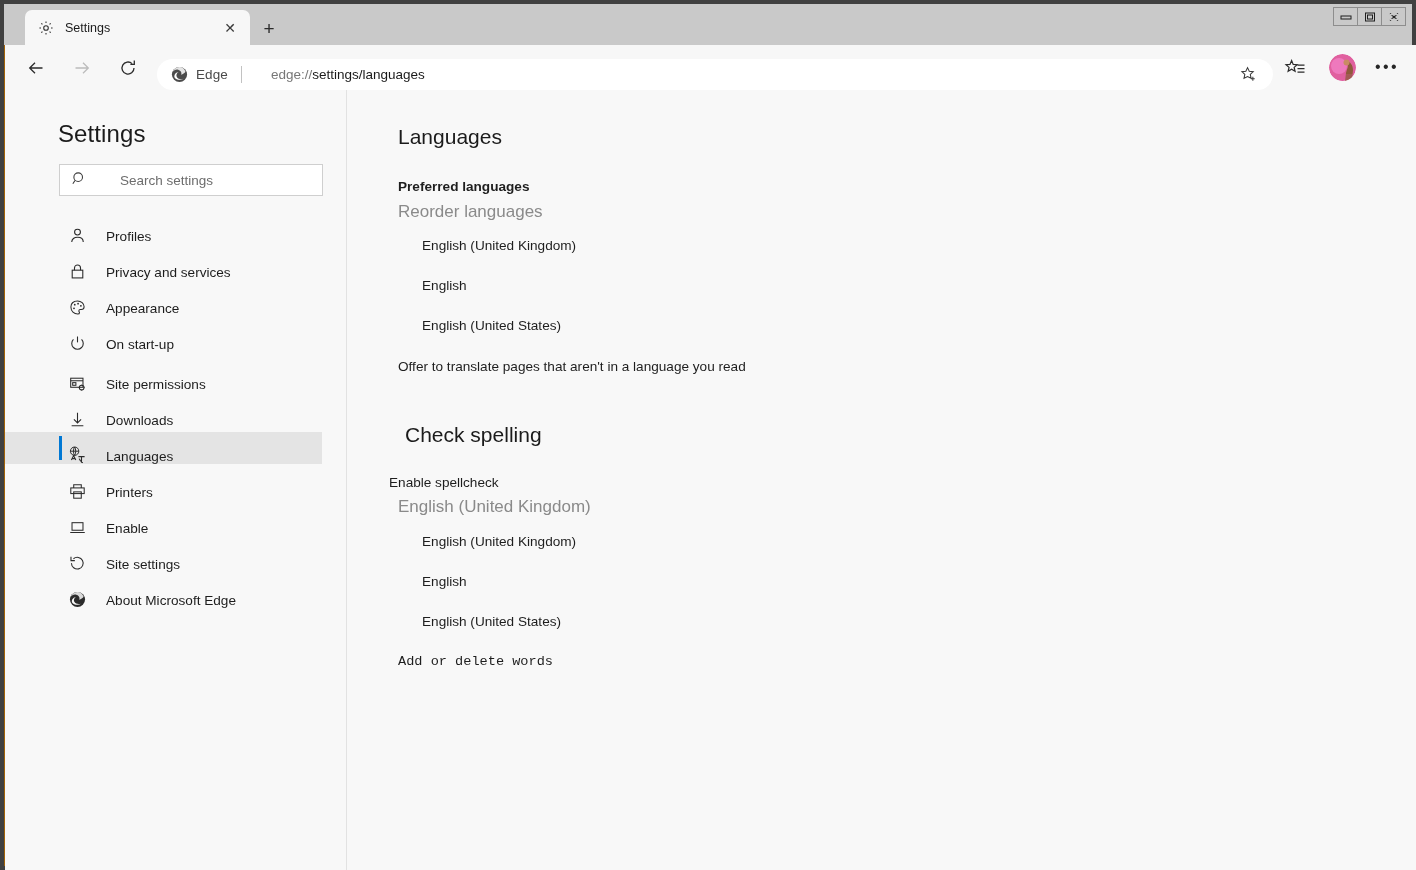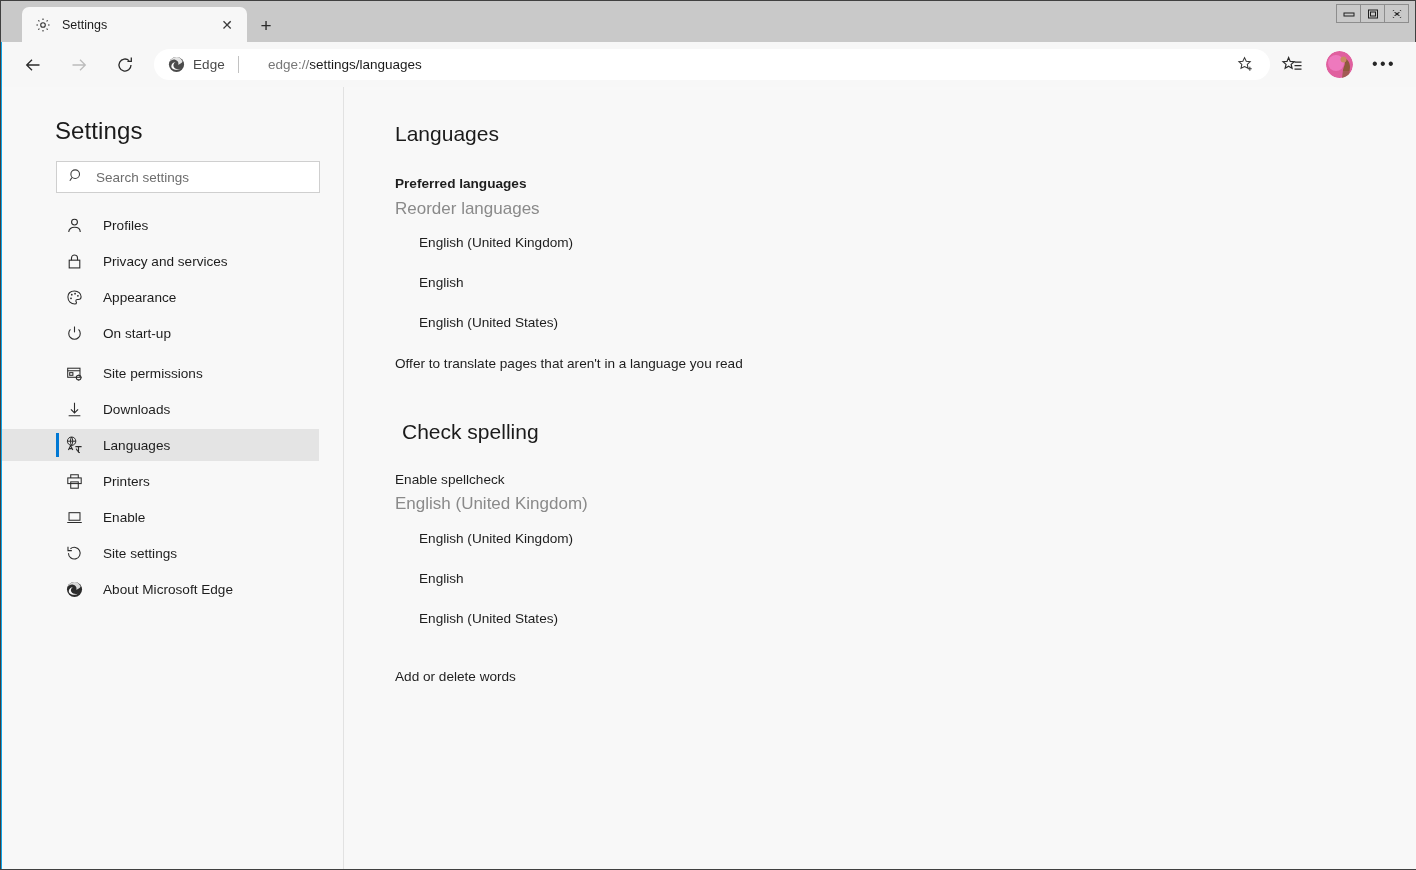--- a/index.html
+++ b/index.html
@@ -5,22 +5,22 @@
   * { box-sizing: border-box; margin: 0; padding: 0; }
   html, body {
     width: 1416px; height: 870px;
     font-family: "Liberation Sans", sans-serif;
     background: #ffffff;
     overflow: hidden;
   }
   .window {
     position: relative;
     width: 1416px; height: 870px;
-    background: #0ea5e9;
-    border: 1px solid #404040;
+    background: #a16207;
+    border: 4px solid #404040;
   }
 
   
   .titlebar {
     position: absolute; left: 0; top: 0;
     width: 100%; height: 41px;
     background: #c9c9c9;
   }
   .tab {
     position: absolute; left: 21px; top: 6px;
@@ -70,21 +70,21 @@
   }
   .tbtn {
     width: 34px; height: 34px;
     display: flex; align-items: center; justify-content: center;
     flex: 0 0 34px;
   }
   .tbtn.back { margin-left: 14px; }
   .tbtn.fwd { margin-left: 12px; }
   .tbtn.reload { margin-left: 12px; }
   .omnibox {
-    position: absolute; left: 152px; top: 7px;
+    position: absolute; left: 152px; top: 14px;
     width: 1116px; height: 31px;
     background: #ffffff;
     border-radius: 16px;
     display: flex; align-items: center;
     padding: 0 12px 0 14px;
   }
   .edge-logo { width: 17px; height: 17px; flex: 0 0 17px; }
   .edge-label {
     font-size: 13.5px; color: #4a4a4a;
     margin-left: 8px; letter-spacing: .1px;
@@ -133,29 +133,30 @@
     font-size: 24px; color: #1b1b1b; font-weight: 400;
     letter-spacing: .1px;
   }
   .searchbox {
     position: absolute; left: 54px; top: 74px;
     width: 264px; height: 32px;
     background: #ffffff;
     border: 1px solid #cfcfcf;
     display: flex; align-items: center;
     padding: 0 10px 0 12px;
+    gap: 21px;
   }
   .search-ph {
     font-size: 13.5px; color: #6d6d6d; margin-left: 12px;
   }
   .navlist { position: absolute; left: 0; top: 122px; width: 100%; }
   .nav-row {
     position: relative;
     height: 32px;
-    display: flex; align-items: center;
+    display: flex; align-items: flex-end;
   }
   .nav-row .navicon {
     width: 20px; flex: 0 0 20px;
     display: flex; align-items: center; justify-content: center;
     margin-left: 62px;
   }
   .nav-row .navlabel {
     font-size: 13.6px; color: #1d1d1d; margin-left: 19px;
     white-space: nowrap;
   }
@@ -445,26 +446,26 @@
       <div class="row-label" style="position:absolute; left:74px; top:148px;">English (United Kingdom)</div>
 
       <div class="row-label" style="position:absolute; left:74px; top:188px;">English</div>
 
       <div class="row-label" style="position:absolute; left:74px; top:228px;">English (United States)</div>
 
       <div class="row-label" style="position:absolute; left:50px; top:269px;">Offer to translate pages that aren't in a language you read</div>
 
       <div class="sec-title" style="left:50px; top:333px;margin-left:7px;">Check spelling</div>
 
-      <div class="row-label" style="position:absolute; left:50px; top:385px;">Enable spellcheck</div>
+      <div class="row-label" style="position:absolute; left:41px; top:385px;">Enable spellcheck</div>
       <div class="row-sub" style="position:absolute; left:50px; top:407px;">English (United Kingdom)</div>
 
       <div class="row-label" style="position:absolute; left:74px; top:444px;">English (United Kingdom)</div>
 
       <div class="row-label" style="position:absolute; left:74px; top:484px;">English</div>
 
       <div class="row-label" style="position:absolute; left:74px; top:524px;">English (United States)</div>
 
-      <div class="row-label" style="position:absolute; left:50px; top:582px;">Add or delete words</div>
+      <div class="row-label" style="position:absolute; left:50px; top:564px;font-family:Liberation Mono, monospace;">Add or delete words</div>
 
     </div>
   </div>
 </div>
 
 </body></html>

